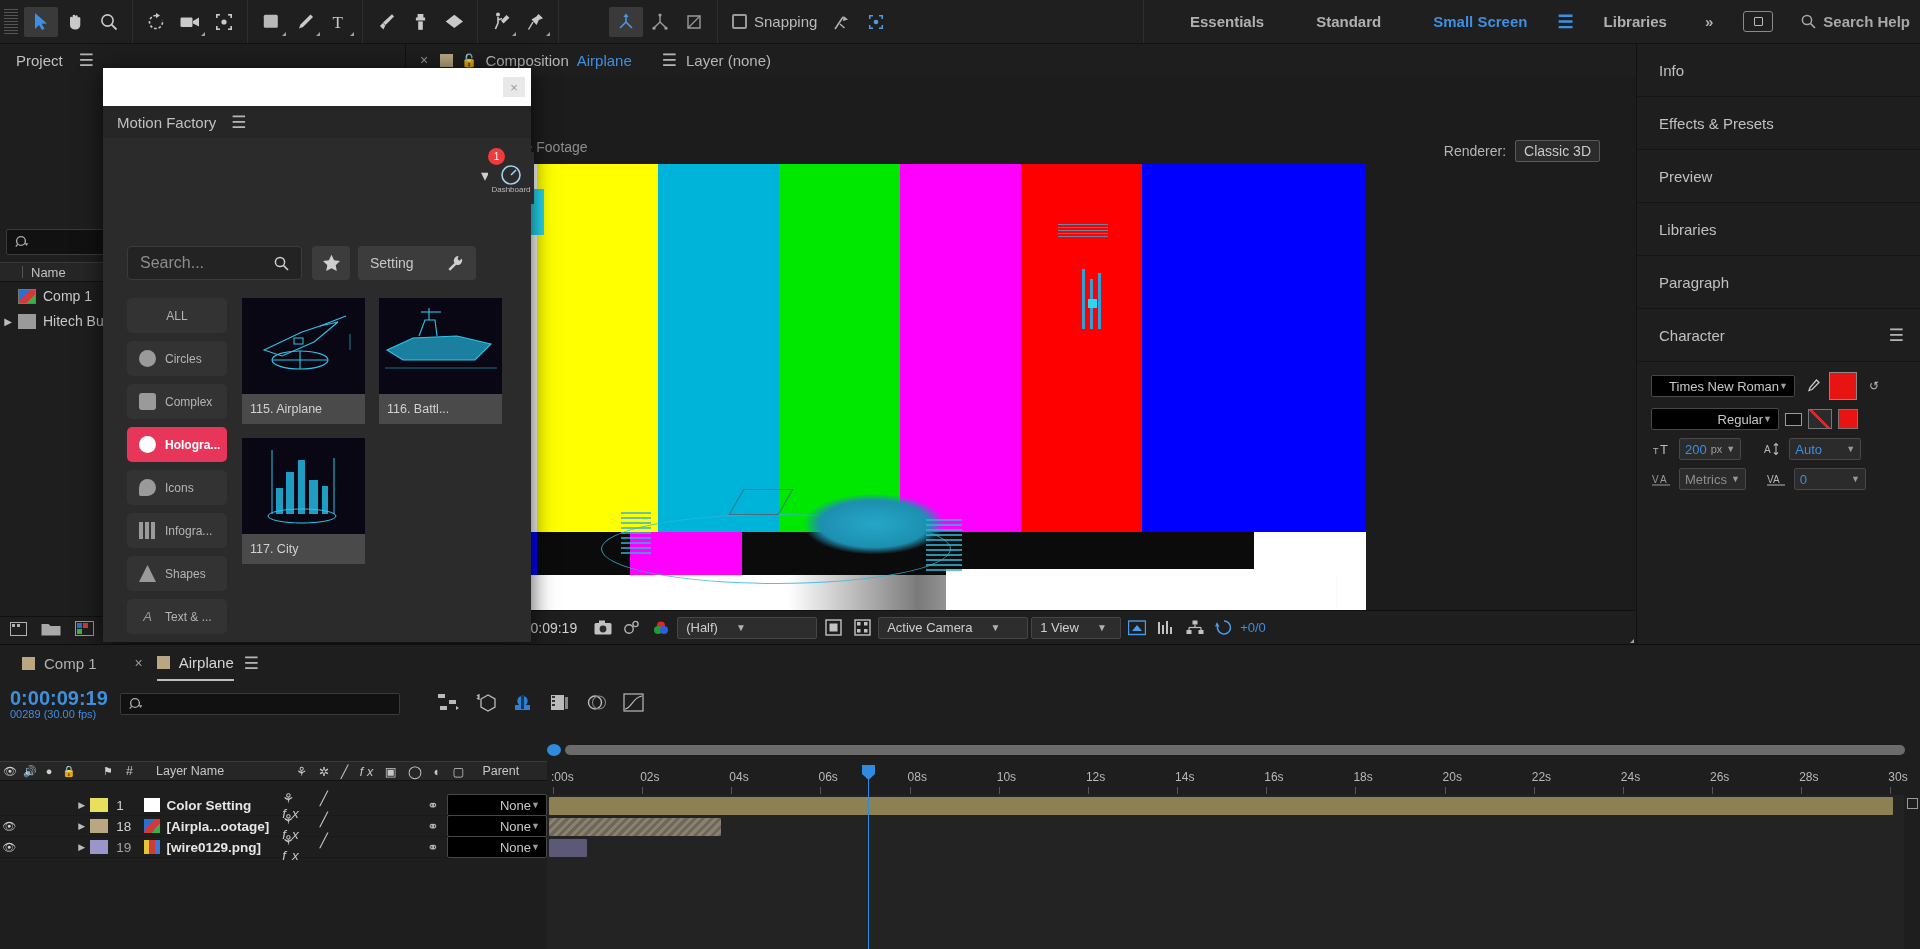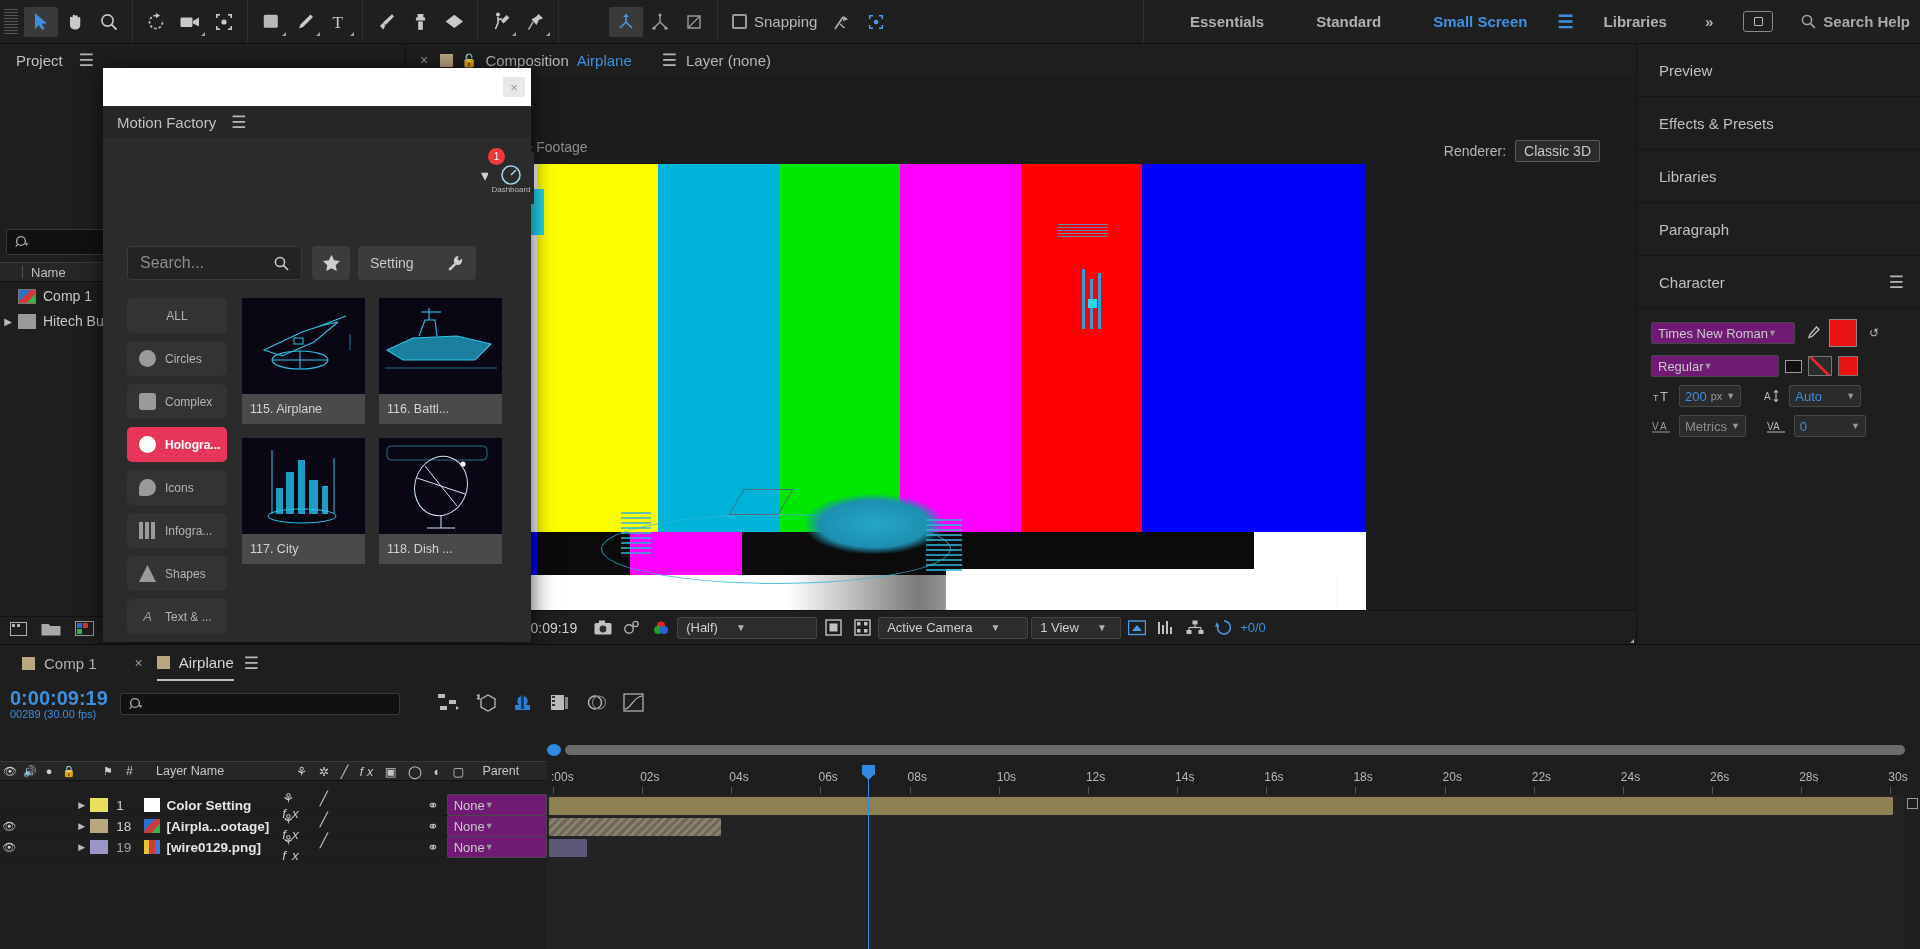--- a/index.html
+++ b/index.html
@@ -132,22 +132,22 @@
   
   .right {
     position:absolute; right:0; top:44px; width:284px; height:600px;
     background:#1e1e1e; border-left:1px solid #111;
   }
   .acc{height:53px;display:flex;align-items:center;padding-left:22px;
     border-bottom:1px solid #151515;font-size:15px;color:#c0c0c0;}
   .acc.with-menu{justify-content:space-between;padding-right:16px;}
   .char-body{padding:10px 14px 0 14px;}
   .crow{display:flex;align-items:center;gap:6px;margin-bottom:8px;}
-  .cfield{background:#701a75;border:1px solid #474747;border-radius:2px;height:22px;
-    display:flex;align-items:center;justify-content:flex-start;padding:0 6px;
+  .cfield{background:#000000;border:1px solid #474747;border-radius:2px;height:22px;
+    display:flex;align-items:center;justify-content:flex-end;padding:0 6px;
     font-size:13px;color:#c9c9c9;}
   .cvchev{font-size:9px;color:#9a9a9a;}
   .swatch-red{width:28px;height:28px;background:#e81313;border:1px solid #888;}
   .mini-sq{width:17px;height:13px;background:#111;border:1px solid #9a9a9a;}
   .numfield{background:#2b2b2b;border:1px solid #474747;border-radius:2px;height:22px;
     min-width:62px;display:flex;align-items:center;gap:4px;padding:0 5px;font-size:13px;}
   .numv{color:#3f8fdf;}
   .numu{color:#9c9c9c;font-size:11px;}
   .lbl-ico{width:22px;height:20px;display:flex;align-items:center;justify-content:center;
     color:#b8b8b8;font-size:12px;}
@@ -652,22 +652,23 @@
         <svg width="18" height="17" viewBox="0 0 18 17">
             <path d="M9 2 a6.5 6.5 0 1 1-6 4" fill="none" stroke="#4d9ae8" stroke-width="1.6"></path>
             <path d="M2 3 L4.4 7.4 L0 7.6Z" fill="#4d9ae8"></path>
           </svg>
       </span>
       <span class="plusval">+0/0</span>
     </div>
   </div>
 
   <div class="right">
+    <div class="acc">Info</div>
+    <div class="acc">Effects &amp; Presets</div>
     <div class="acc">Preview</div>
-    <div class="acc">Effects &amp; Presets</div>
     <div class="acc">Libraries</div>
     <div class="acc">Paragraph</div>
     <div class="acc with-menu">
       <span>Character</span>
       <span class="hamb">☰</span>
     </div>
 
     <div class="char-body">
       <div class="crow">
         <div class="cfield" style="width:144px;">
@@ -856,36 +857,20 @@
                 <rect x="80" y="48" width="6" height="28"></rect>
               </g>
               <g stroke="#2fc4e8" fill="none">
                 <line x1="30" y1="12" x2="30" y2="76"></line>
                 <line x1="92" y1="20" x2="92" y2="76"></line>
                 <ellipse cx="60" cy="78" rx="34" ry="7"></ellipse>
               </g>
             </svg>
         </div>
         <div class="cap">117. City</div>
-      </div>
-      <div class="card">
-        <div class="thumb">
-          <svg width="123" height="96" viewBox="0 0 123 96">
-              <rect x="8" y="8" width="100" height="14" rx="4" fill="none" stroke="#2a6d86"></rect>
-              <g stroke="#cfe8f2" fill="none" stroke-width="1">
-                <ellipse cx="62" cy="48" rx="26" ry="30" transform="rotate(18 62 48)"></ellipse>
-                <line x1="46" y1="28" x2="78" y2="68"></line>
-                <line x1="38" y1="40" x2="86" y2="56"></line>
-                <line x1="62" y1="78" x2="62" y2="90"></line>
-                <line x1="48" y1="90" x2="76" y2="90"></line>
-              </g>
-              <circle cx="84" cy="26" r="2.6" fill="#fff"></circle>
-            </svg>
-        </div>
-        <div class="cap">118. Dish ...</div>
       </div>
     </div>
   </div>
 
   <div class="tl">
     <div class="tl-tabs">
       <div class="tl-tab">
         <i class="sw"></i>
         <span>Comp 1</span>
       </div>

